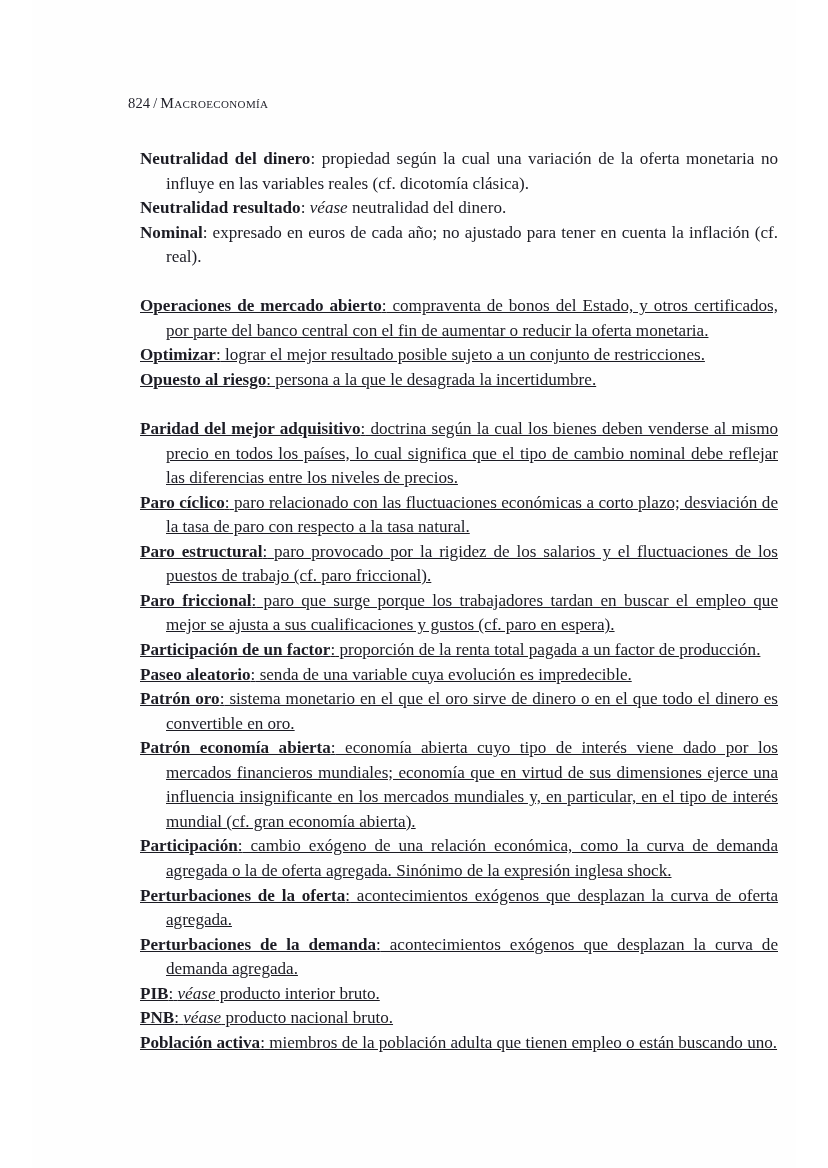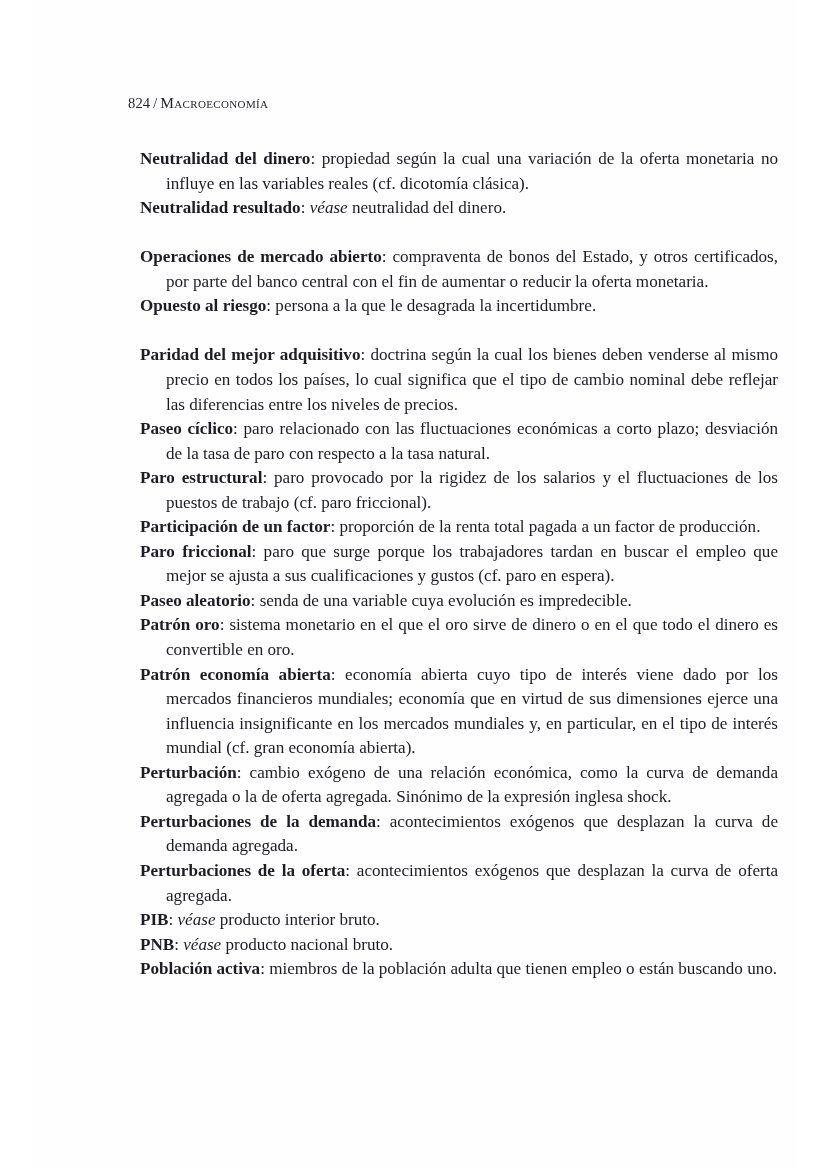--- a/index.html
+++ b/index.html
@@ -49,20 +49,21 @@
     top: 147px;
     width: 638px;
     margin-left: 12px;
   }
 
   .group {
     margin: 0;
   }
   .group + .group {
     margin-top: 24.6px;
+    text-decoration: underline;
   }
 
   .entry {
     margin: 0;
     padding-left: 26px;
     text-indent: -26px;
     text-align: justify;
     text-justify: inter-word;
     font-size: 17.1px;
     line-height: 24.55px;
@@ -85,36 +86,38 @@
 <div class="page">
 
   <div class="running-head">
     <span class="folio">824</span><span class="sep">/</span><span class="booktitle">Macroeconomía</span>
   </div>
 
   <div class="glossary">
       <div class="group">
         <p class="entry"><span class="term">Neutralidad del dinero</span><span>:</span><span> propiedad según la cual una variación de la oferta monetaria no influye en las variables reales (cf. dicotomía clásica).</span></p>
         <p class="entry"><span class="term">Neutralidad resultado</span><span>:</span> <span class="it">véase</span><span> neutralidad del dinero.</span></p>
+        <p class="entry"><span class="term">Nominal</span><span>:</span><span> expresado en euros de cada año; no ajustado para tener en cuenta la inflación (cf. real).</span></p>
       </div>
       <div class="group">
         <p class="entry"><span class="term">Operaciones de mercado abierto</span><span>:</span><span> compraventa de bonos del Estado, y otros certificados, por parte del banco central con el fin de aumentar o reducir la oferta monetaria.</span></p>
+        <p class="entry"><span class="term">Optimizar</span><span>:</span><span> lograr el mejor resultado posible sujeto a un conjunto de restricciones.</span></p>
         <p class="entry"><span class="term">Opuesto al riesgo</span><span>:</span><span> persona a la que le desagrada la incertidumbre.</span></p>
       </div>
       <div class="group">
         <p class="entry"><span class="term">Paridad del mejor adquisitivo</span><span>:</span><span> doctrina según la cual los bienes deben venderse al mismo precio en todos los países, lo cual significa que el tipo de cambio nominal debe reflejar las diferencias entre los niveles de precios.</span></p>
-        <p class="entry"><span class="term">Paseo cíclico</span><span>:</span><span> paro relacionado con las fluctuaciones económicas a corto plazo; desviación de la tasa de paro con respecto a la tasa natural.</span></p>
+        <p class="entry"><span class="term">Paro cíclico</span><span>:</span><span> paro relacionado con las fluctuaciones económicas a corto plazo; desviación de la tasa de paro con respecto a la tasa natural.</span></p>
         <p class="entry"><span class="term">Paro estructural</span><span>:</span><span> paro provocado por la rigidez de los salarios y el fluctuaciones de los puestos de trabajo (cf. paro friccional).</span></p>
+        <p class="entry"><span class="term">Paro friccional</span><span>:</span><span> paro que surge porque los trabajadores tardan en buscar el empleo que mejor se ajusta a sus cualificaciones y gustos (cf. paro en espera).</span></p>
         <p class="entry"><span class="term">Participación de un factor</span><span>:</span><span> proporción de la renta total pagada a un factor de producción.</span></p>
-        <p class="entry"><span class="term">Paro friccional</span><span>:</span><span> paro que surge porque los trabajadores tardan en buscar el empleo que mejor se ajusta a sus cualificaciones y gustos (cf. paro en espera).</span></p>
         <p class="entry"><span class="term">Paseo aleatorio</span><span>:</span><span> senda de una variable cuya evolución es impredecible.</span></p>
         <p class="entry"><span class="term">Patrón oro</span><span>:</span><span> sistema monetario en el que el oro sirve de dinero o en el que todo el dinero es convertible en oro.</span></p>
         <p class="entry"><span class="term">Patrón economía abierta</span><span>:</span><span> economía abierta cuyo tipo de interés viene dado por los mercados financieros mundiales; economía que en virtud de sus dimensiones ejerce una influencia insignificante en los mercados mundiales y, en particular, en el tipo de interés mundial (cf. gran economía abierta).</span></p>
-        <p class="entry"><span class="term">Perturbación</span><span>:</span><span> cambio exógeno de una relación económica, como la curva de demanda agregada o la de oferta agregada. Sinónimo de la expresión inglesa shock.</span></p>
+        <p class="entry"><span class="term">Participación</span><span>:</span><span> cambio exógeno de una relación económica, como la curva de demanda agregada o la de oferta agregada. Sinónimo de la expresión inglesa shock.</span></p>
+        <p class="entry"><span class="term">Perturbaciones de la oferta</span><span>:</span><span> acontecimientos exógenos que desplazan la curva de oferta agregada.</span></p>
         <p class="entry"><span class="term">Perturbaciones de la demanda</span><span>:</span><span> acontecimientos exógenos que desplazan la curva de demanda agregada.</span></p>
-        <p class="entry"><span class="term">Perturbaciones de la oferta</span><span>:</span><span> acontecimientos exógenos que desplazan la curva de oferta agregada.</span></p>
         <p class="entry"><span class="term">PIB</span><span>:</span> <span class="it">véase</span><span> producto interior bruto.</span></p>
         <p class="entry"><span class="term">PNB</span><span>:</span> <span class="it">véase</span><span> producto nacional bruto.</span></p>
         <p class="entry"><span class="term">Población activa</span><span>:</span><span> miembros de la población adulta que tienen empleo o están buscando uno.</span></p>
       </div>
     </div>
 
 </div>
 
 </body></html>

